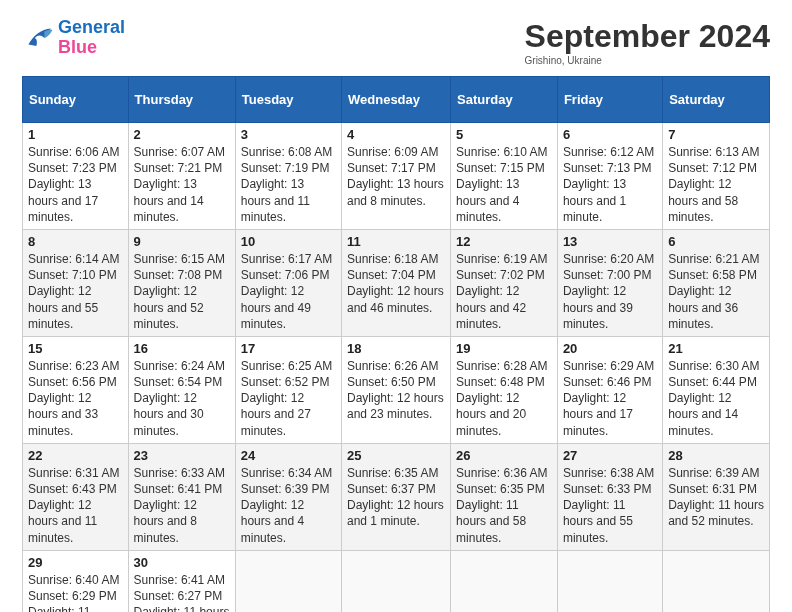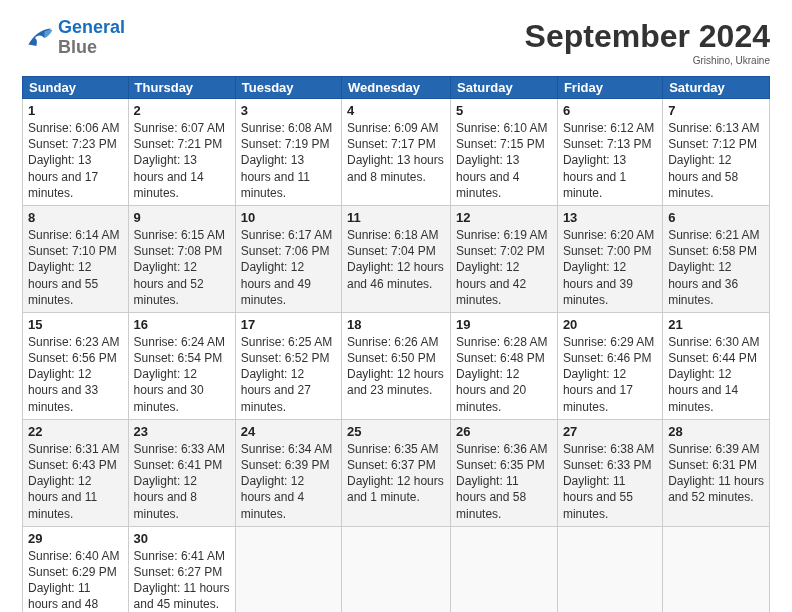--- a/index.html
+++ b/index.html
@@ -32,41 +32,41 @@
       line-height: 1.1;
     }
     .logo-text span {
       color: #1a6ec0;
     }
     .logo-bird {
       width: 32px;
       height: 32px;
     }
     .title-area {
-      text-align: right;
+      text-align: left;
       margin-left: 8px;
     }
     .month-title {
       font-size: 32px;
       font-weight: bold;
       color: #333;
     }
     .location {
       font-size: 10px;
       color: #555;
     }
     table {
       width: 100%;
       border-collapse: collapse;
       font-size: 10px;
     }
     thead tr th {
       background-color: #2566b0;
       color: #fff;
-      padding: 3px 6px;
+      padding: 15px 6px;
       font-size: 13px;
       font-weight: bold;
       text-align: left;
       border: 1px solid #1a55a0;
     }
     tbody tr td {
       border: 1px solid #ccc;
       padding: 4px 5px;
       vertical-align: top;
       width: 113px;
@@ -101,21 +101,21 @@
 
 <div class="page">
   <div class="header-area">
     <div class="logo">
       <svg class="logo-bird" viewBox="0 0 40 40">
         <path d="M8 28 Q18 10 36 8 Q30 16 28 20 Q22 14 16 20 Q20 22 18 30 Z" fill="#2566b0"></path>
         <path d="M28 20 Q34 18 38 10 Q36 8 28 12 Z" fill="#5599d0"></path>
       </svg>
       <div class="logo-text">
         <div><span>General</span></div>
-        <div style="color:#737373">Blue</div>
+        <div style="color:#ec4899">Blue</div>
       </div>
     </div>
     <div class="title-area">
       <div class="month-title">September 2024</div>
       <div class="location">Grishino, Ukraine</div>
     </div>
   </div>
 
   <table>
     <thead>

